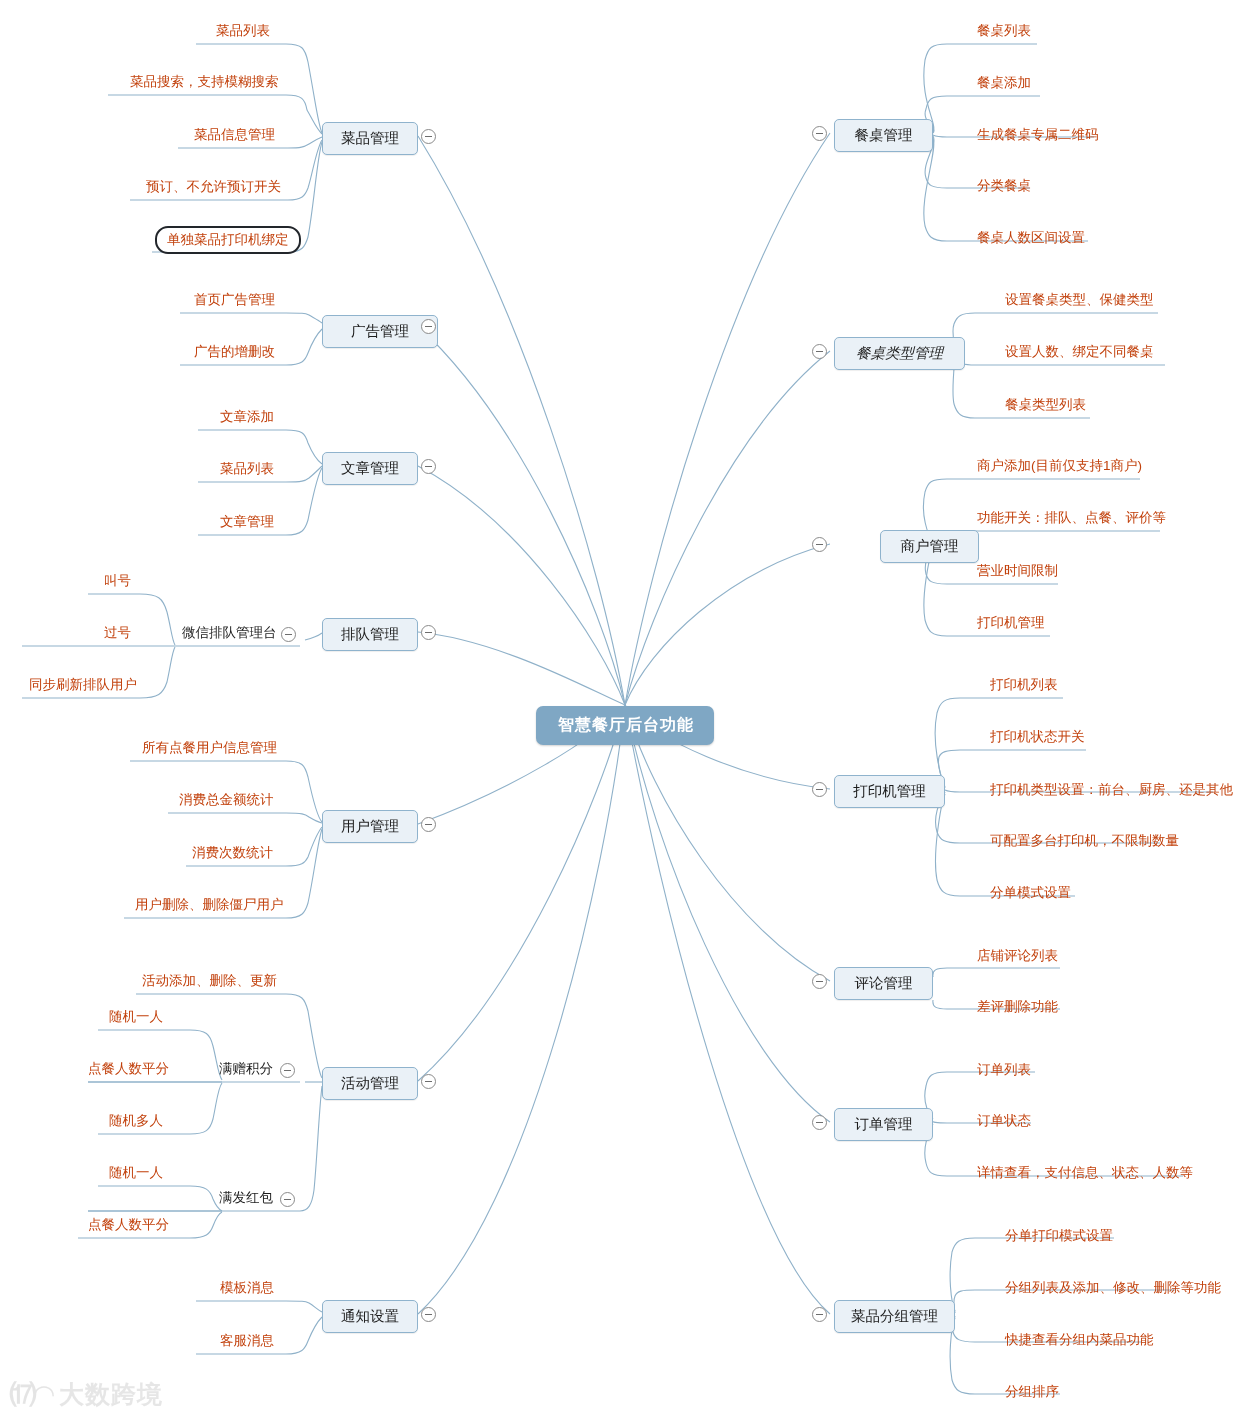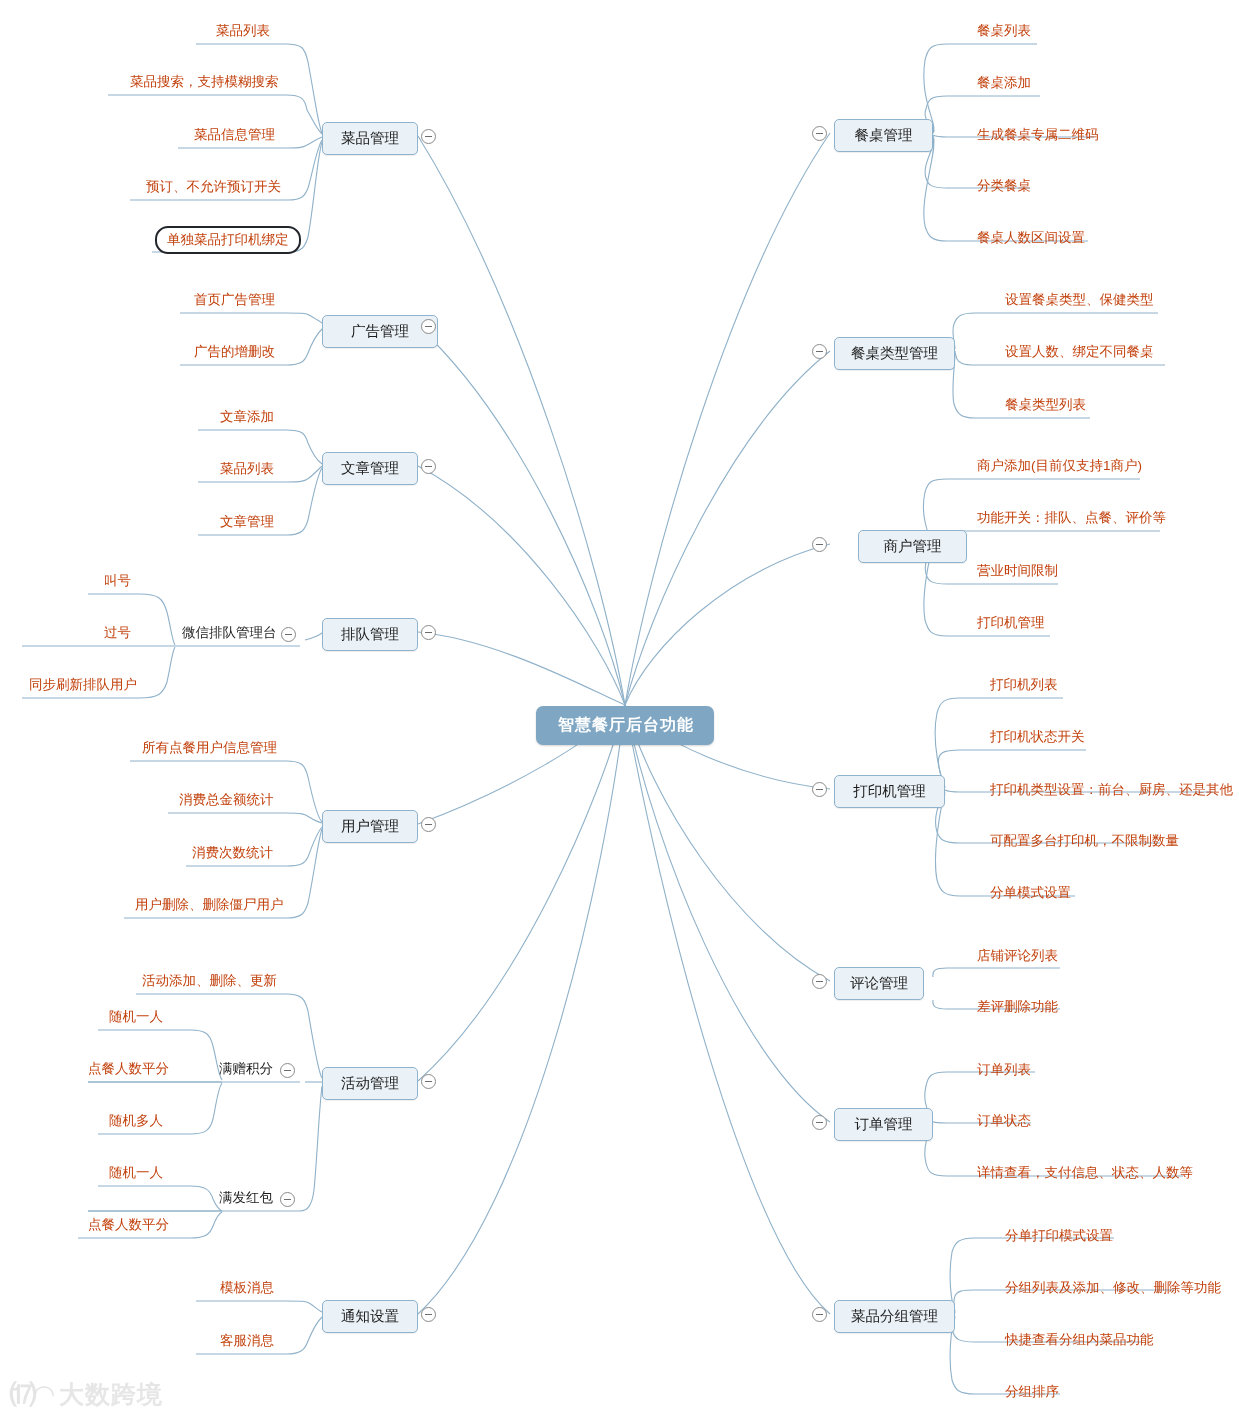--- a/index.html
+++ b/index.html
@@ -212,30 +212,30 @@
 
   <div class="node branch-node" style="left:322px;top:1067px;width:96px;">活动管理</div>
   <div class="toggle" style="left:421px;top:1074px;"></div>
 
   <div class="node branch-node" style="left:322px;top:1300px;width:96px;">通知设置</div>
   <div class="toggle" style="left:421px;top:1307px;"></div>
 
   <div class="node branch-node" style="left:834px;top:119px;width:99px;">餐桌管理</div>
   <div class="toggle" style="left:812px;top:126px;"></div>
 
-  <div class="node branch-node" style="left:834px;top:337px;width:121px;">餐桌类型管理</div>
+  <div class="node branch-node" style="left:834px;top:337px;width:131px;font-style:italic;">餐桌类型管理</div>
   <div class="toggle" style="left:812px;top:344px;"></div>
 
-  <div class="node branch-node" style="left:858px;top:530px;width:109px;">商户管理</div>
+  <div class="node branch-node" style="left:880px;top:530px;width:99px;">商户管理</div>
   <div class="toggle" style="left:812px;top:537px;"></div>
 
   <div class="node branch-node" style="left:834px;top:775px;width:111px;">打印机管理</div>
   <div class="toggle" style="left:812px;top:782px;"></div>
 
-  <div class="node branch-node" style="left:834px;top:967px;width:90px;">评论管理</div>
+  <div class="node branch-node" style="left:834px;top:967px;width:99px;">评论管理</div>
   <div class="toggle" style="left:812px;top:974px;"></div>
 
   <div class="node branch-node" style="left:834px;top:1108px;width:99px;">订单管理</div>
   <div class="toggle" style="left:812px;top:1115px;"></div>
 
   <div class="node branch-node" style="left:834px;top:1300px;width:121px;">菜品分组管理</div>
   <div class="toggle" style="left:812px;top:1307px;"></div>
 
   <div class="node leaf-node" style="left:214px;top:22px;">菜品列表</div>
   <div class="node leaf-node" style="left:128px;top:73px;">菜品搜索，支持模糊搜索</div>

